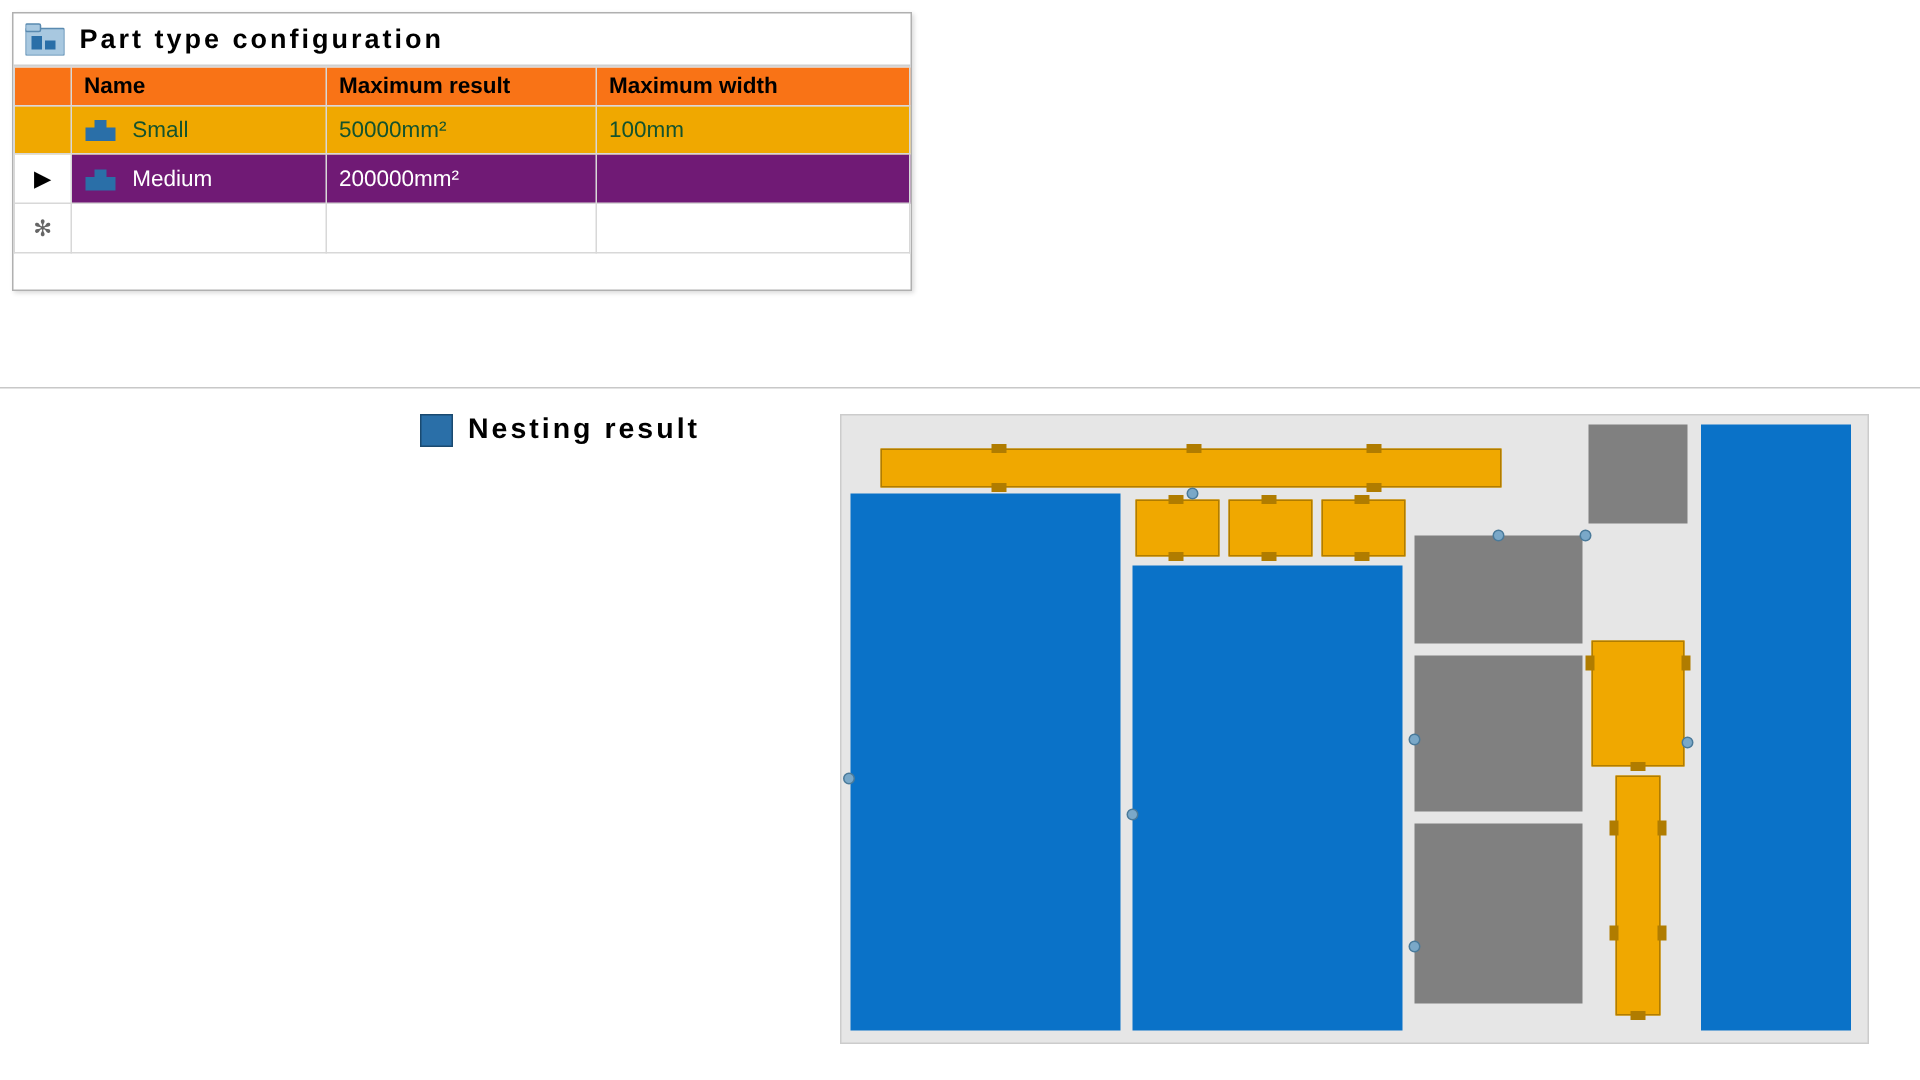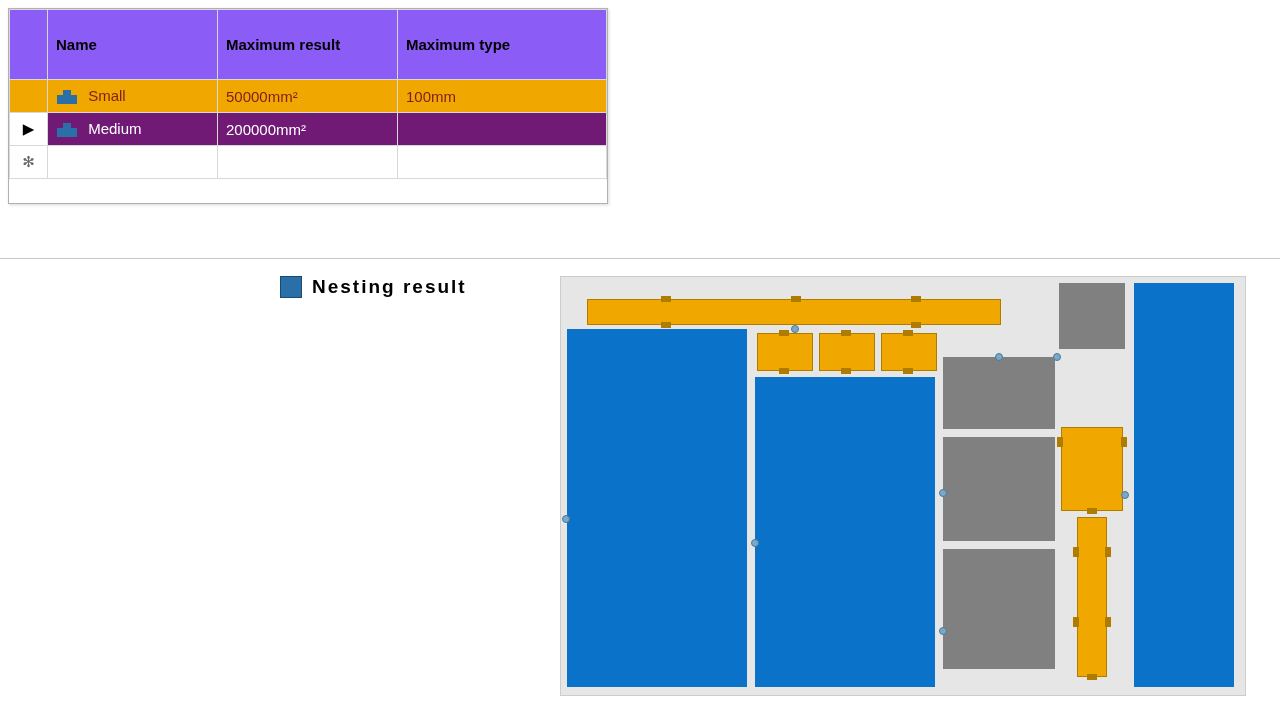--- a/index.html
+++ b/index.html
@@ -30,33 +30,33 @@
     display: inline-block;
   }
   .config-table {
     width: 100%;
     border-collapse: collapse;
   }
   .config-table th {
     text-align: left;
     font-weight: bold;
     font-size: 15px;
-    padding: 26px 8px;
+    padding: 4px 8px;
     border: 1px solid #d8d8d8;
-    background: #8b5cf6;
+    background: #f97316;
   }
   .config-table td {
     padding: 7px 8px;
     border: 1px solid #d8d8d8;
     font-size: 15px;
   }
   .config-table .col-marker { width: 38px; text-align: center; }
   .config-table .col-name { width: 170px; }
   .config-table .col-surface { width: 180px; }
-  .row-selected td { background: #f0a800; color: #7f1d1d; }
+  .row-selected td { background: #f0a800; color: #14532d; }
   .row-editing td { background: #701a75; color: #fff; }
   .row-empty td { background: #fff; height: 30px; }
   .part-icon { width: 22px; height: 16px; display: inline-block; vertical-align: middle; margin-right: 6px; }
   .marker-arrow { color: #000; }
   .marker-star { color: #666; }
   .panel-footer { height: 24px; }
   
   .divider {
     position: absolute;
     left: 0;
@@ -112,27 +112,38 @@
     height: 8px;
     border-radius: 50%;
     background: #7aa8c8;
     border: 1px solid #4a7a9a;
   }
 </style>
 </head>
 <body>
 
 <div class="config-panel">
+  <div class="panel-header">
+    <span class="folder-icon">
+      <svg viewBox="0 0 26 22">
+        <rect x="0" y="4" width="26" height="18" rx="1" fill="#a8c8e0" stroke="#5a8ab0"></rect>
+        <rect x="0" y="1" width="10" height="5" rx="1" fill="#a8c8e0" stroke="#5a8ab0"></rect>
+        <rect x="4" y="9" width="7" height="9" fill="#2a6fa8"></rect>
+        <rect x="13" y="12" width="7" height="6" fill="#2a6fa8"></rect>
+      </svg>
+    </span>
+    <span>Part type configuration</span>
+  </div>
   <table class="config-table">
     <thead>
       <tr>
         <th class="col-marker"></th>
         <th class="col-name">Name</th>
         <th class="col-surface">Maximum result</th>
-        <th class="col-width">Maximum type</th>
+        <th class="col-width">Maximum width</th>
       </tr>
     </thead>
     <tbody>
       <tr class="row-selected">
         <td class="col-marker"></td>
         <td>
           <span class="part-icon">
             <svg viewBox="0 0 22 16">
                 <rect x="1" y="6" width="20" height="9" fill="#2a6fa8"></rect>
                 <rect x="7" y="1" width="8" height="6" fill="#2a6fa8"></rect>

